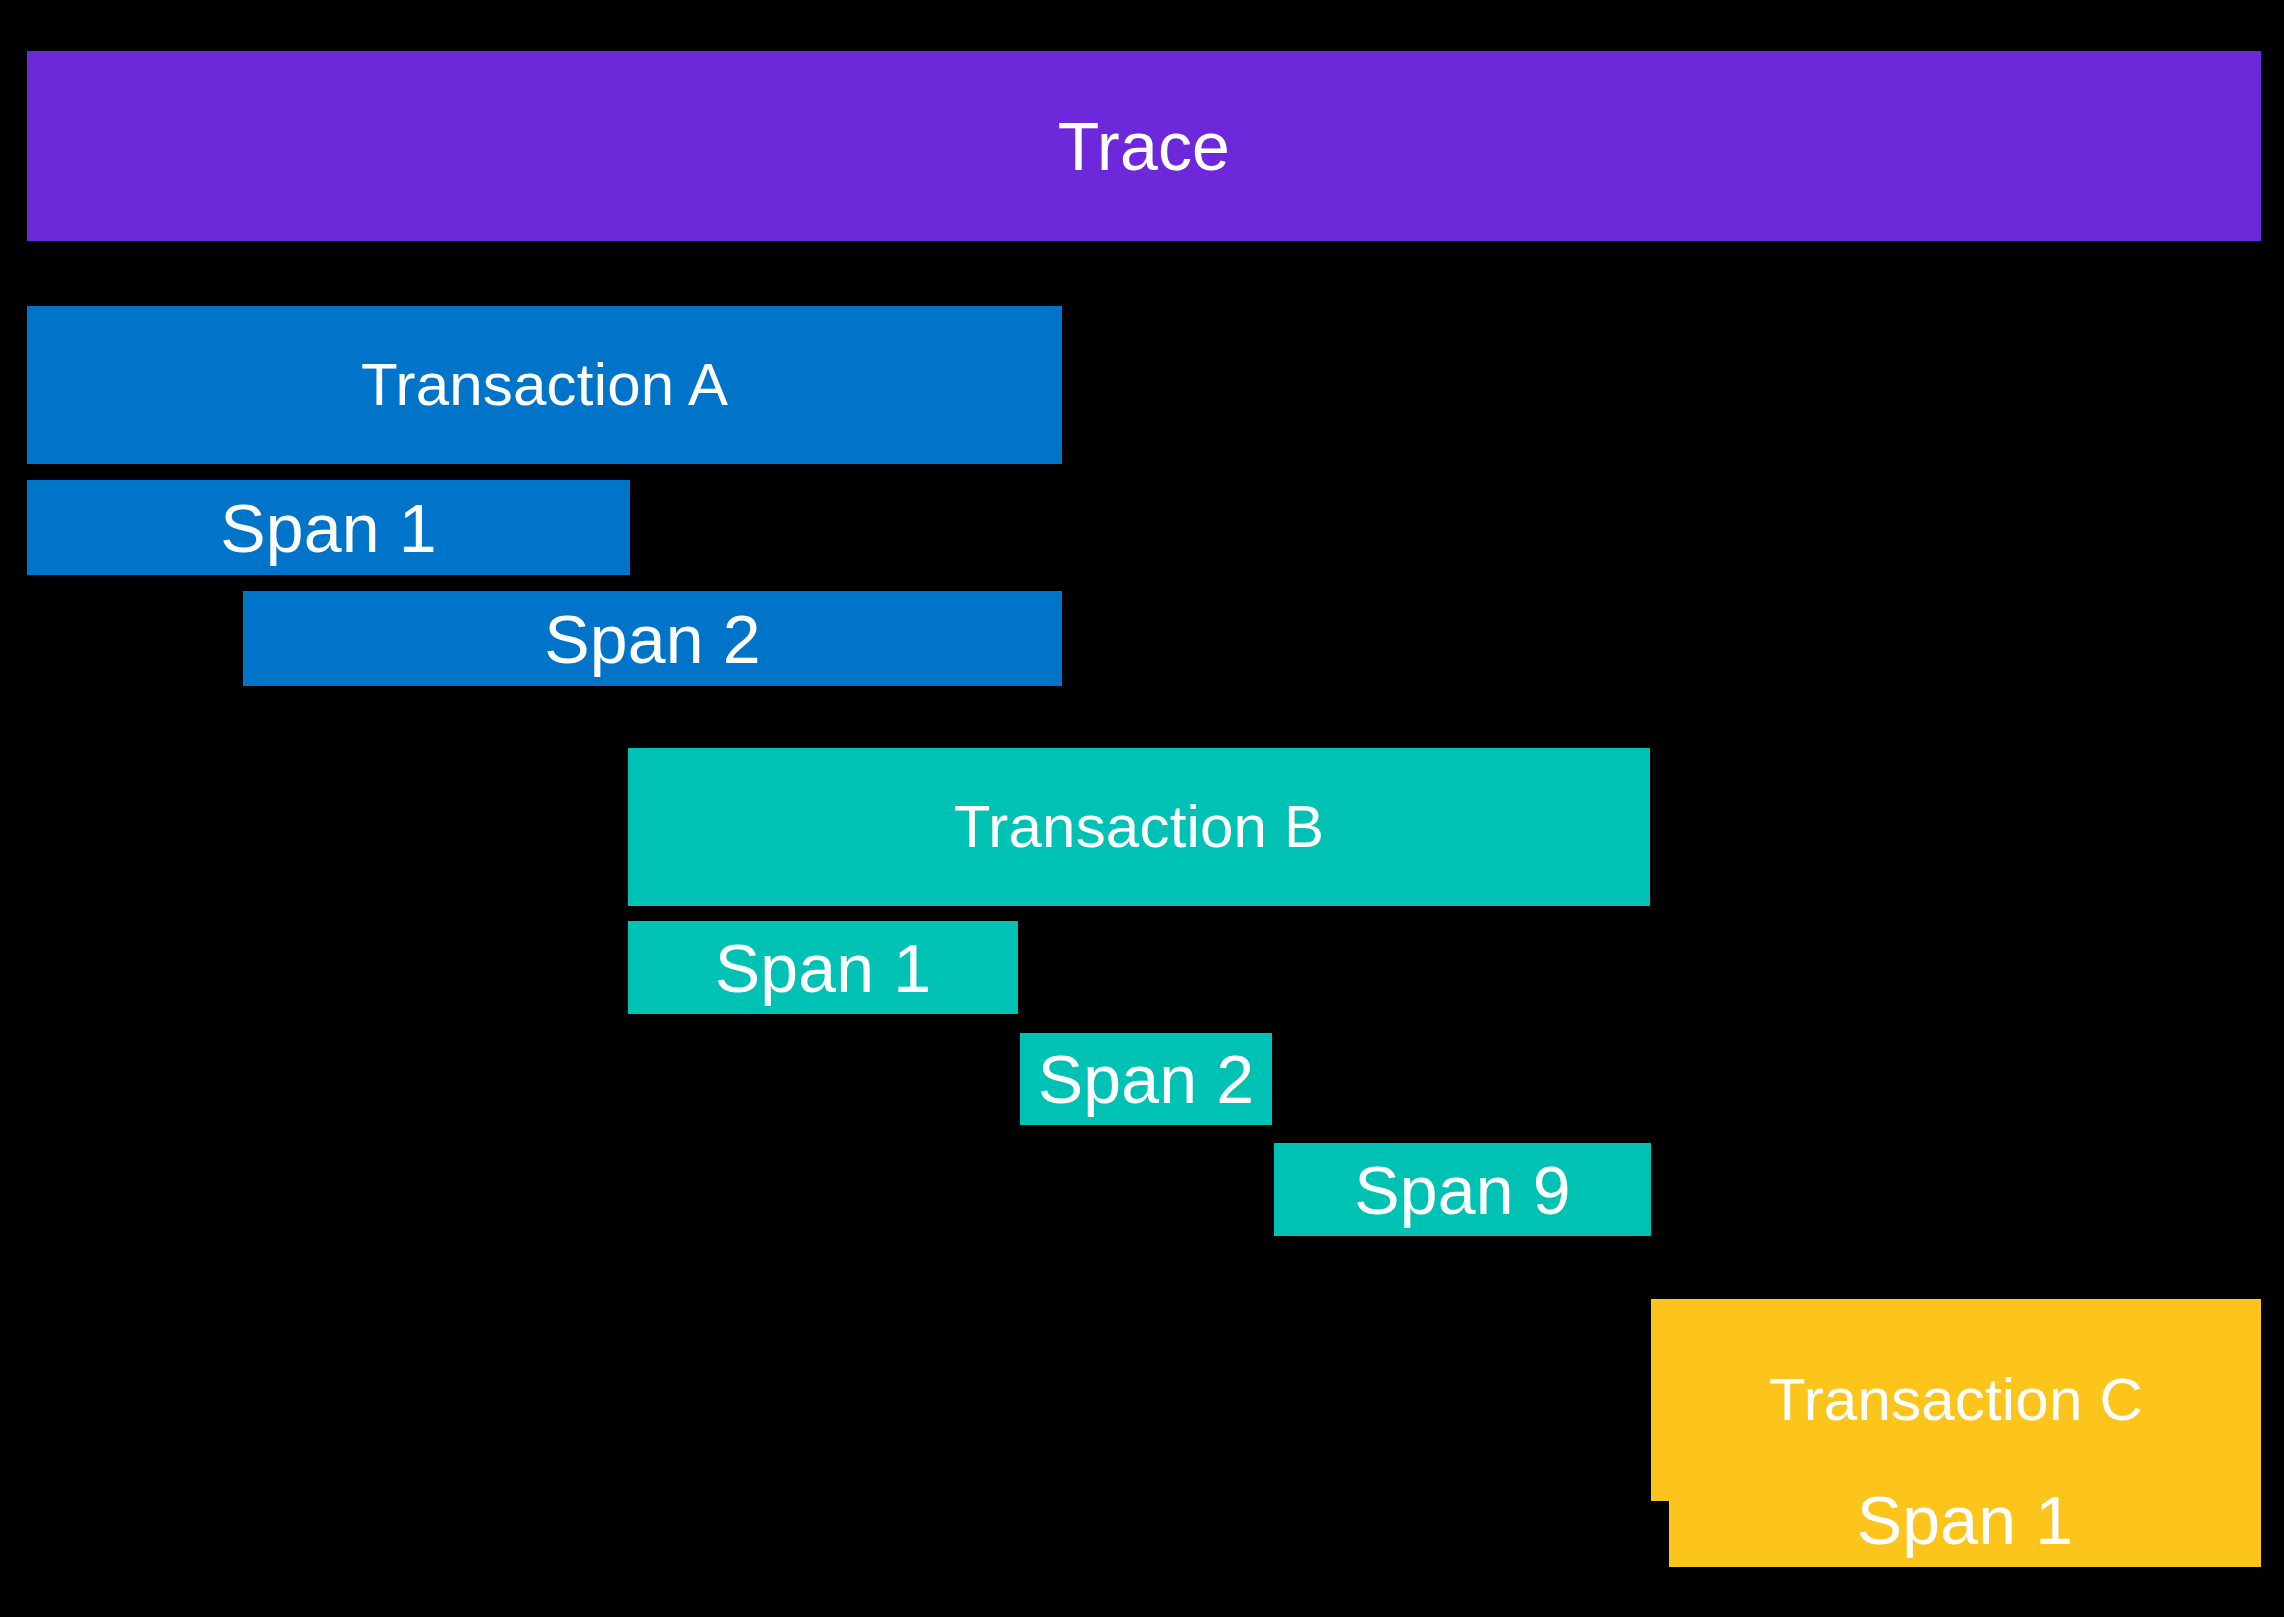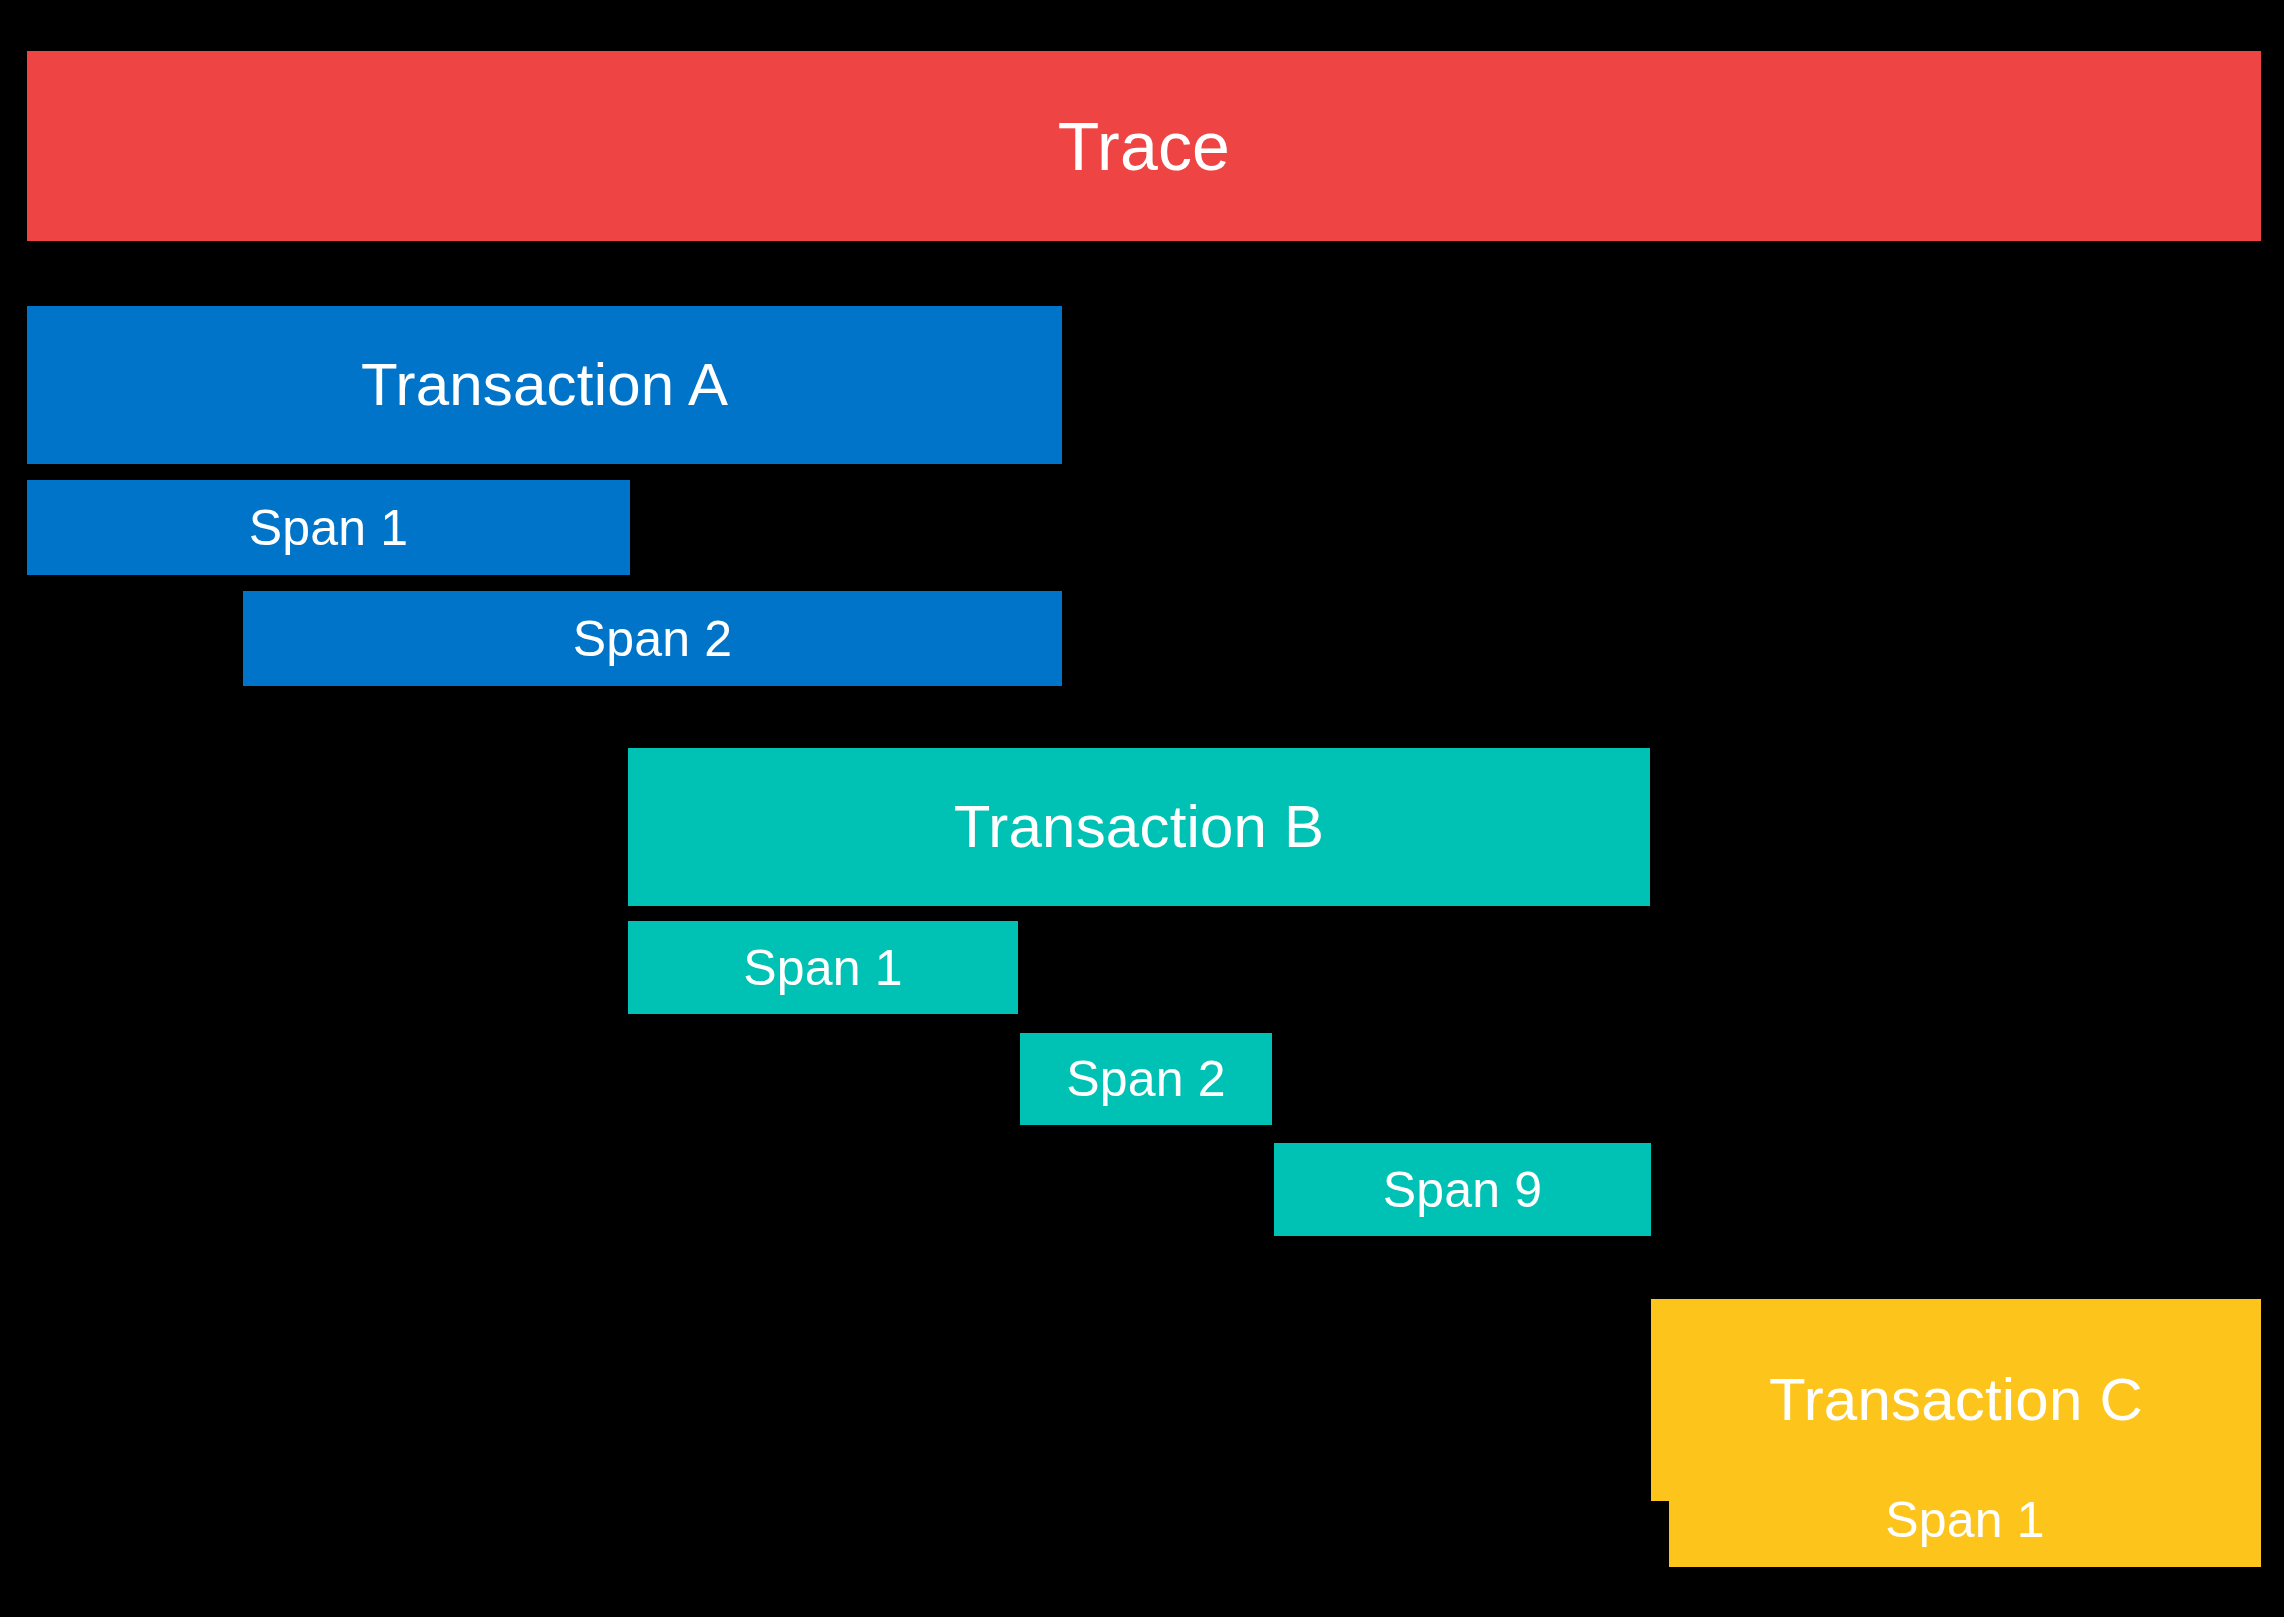--- a/index.html
+++ b/index.html
@@ -30,27 +30,27 @@
     user-select: none;
   }
   .bar-label {
     color: #ffffff;
     font-weight: 400;
     letter-spacing: 0.2px;
   }
   
   .tier-trace       .bar-label { font-size: 68px; }
   .tier-transaction .bar-label { font-size: 60px; }
-  .tier-span        .bar-label { font-size: 50px; }
+  .tier-span        .bar-label { font-size: 68px; }
 </style>
 </head>
 <body>
 
 <div id="stage" style="background: rgb(0, 0, 0);">
-    <div class="bar tier-trace" style="left: 27px; top: 51px; width: 2234px; height: 190px; background: #ef4444;">
+    <div class="bar tier-trace" style="left: 27px; top: 51px; width: 2234px; height: 190px; background: #6d28d9;">
       <span class="bar-label">Trace</span>
     </div>
     <div class="bar tier-transaction" style="left: 27px; top: 306px; width: 1035px; height: 158px; background: rgb(0, 116, 200);">
       <span class="bar-label">Transaction A</span>
     </div>
     <div class="bar tier-span" style="left: 27px; top: 480px; width: 603px; height: 95px; background: rgb(0, 116, 200);">
       <span class="bar-label">Span 1</span>
     </div>
     <div class="bar tier-span" style="left: 243px; top: 591px; width: 819px; height: 95px; background: rgb(0, 116, 200);">
       <span class="bar-label">Span 2</span>

